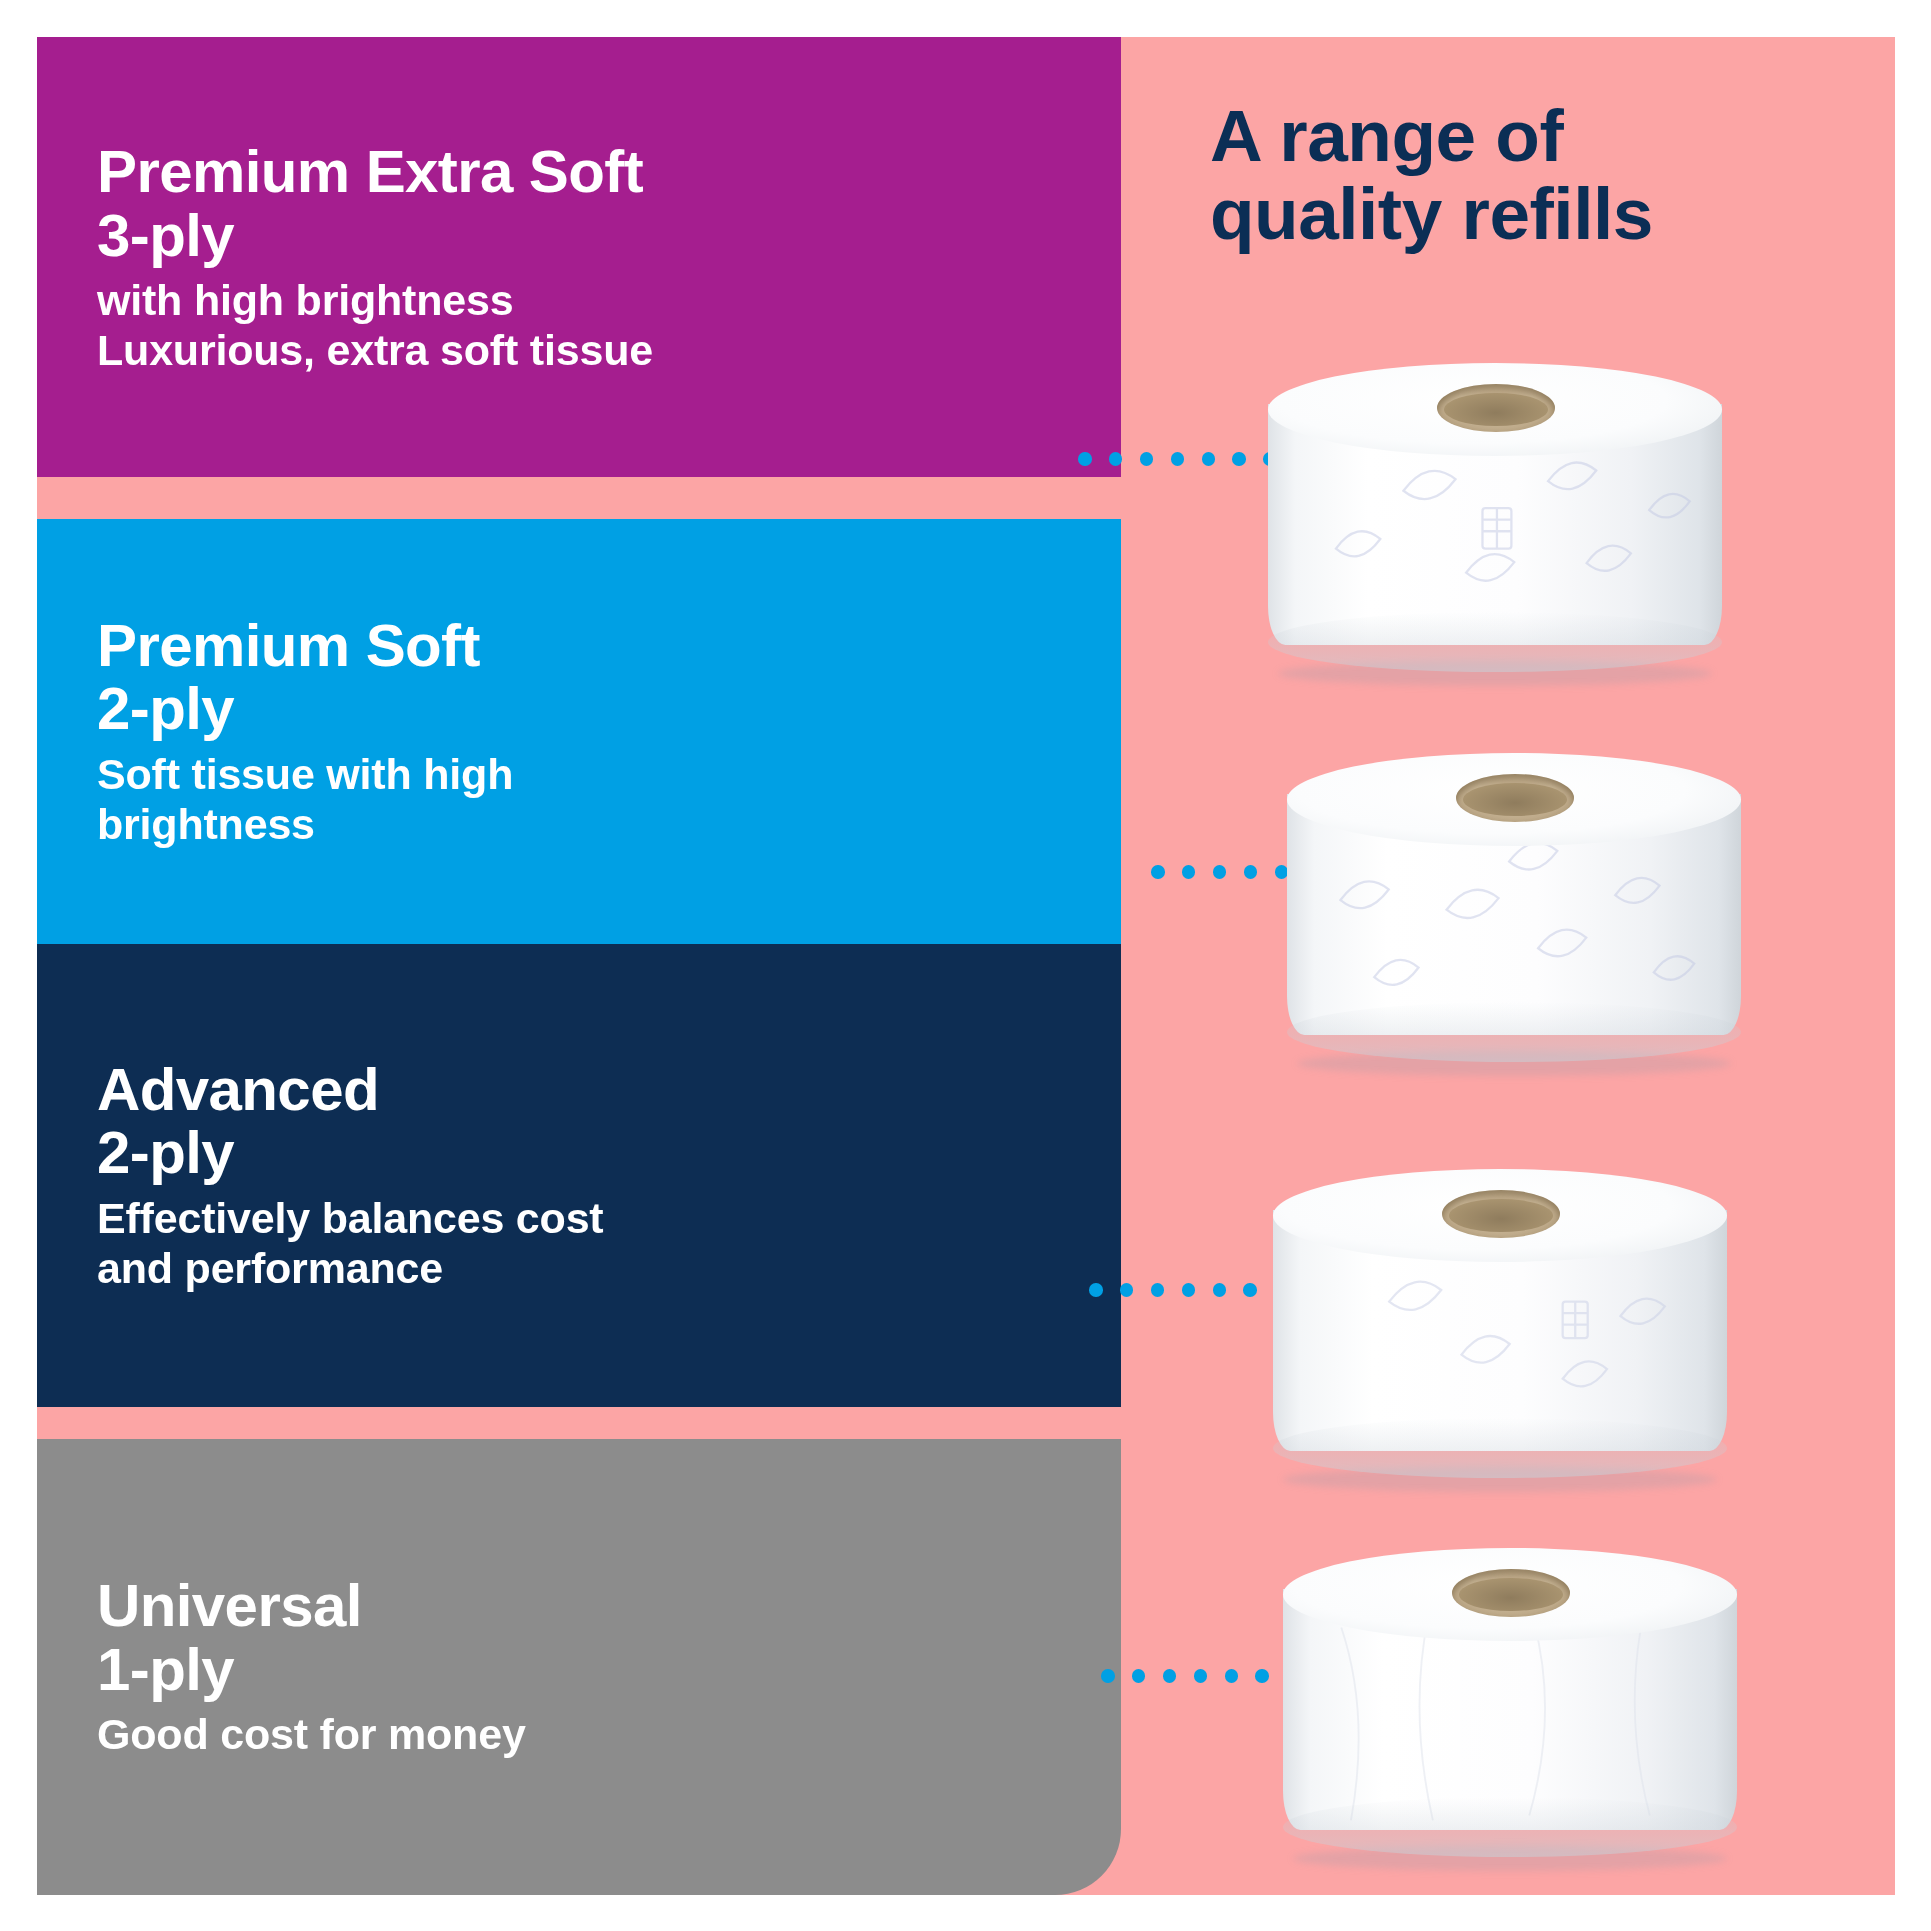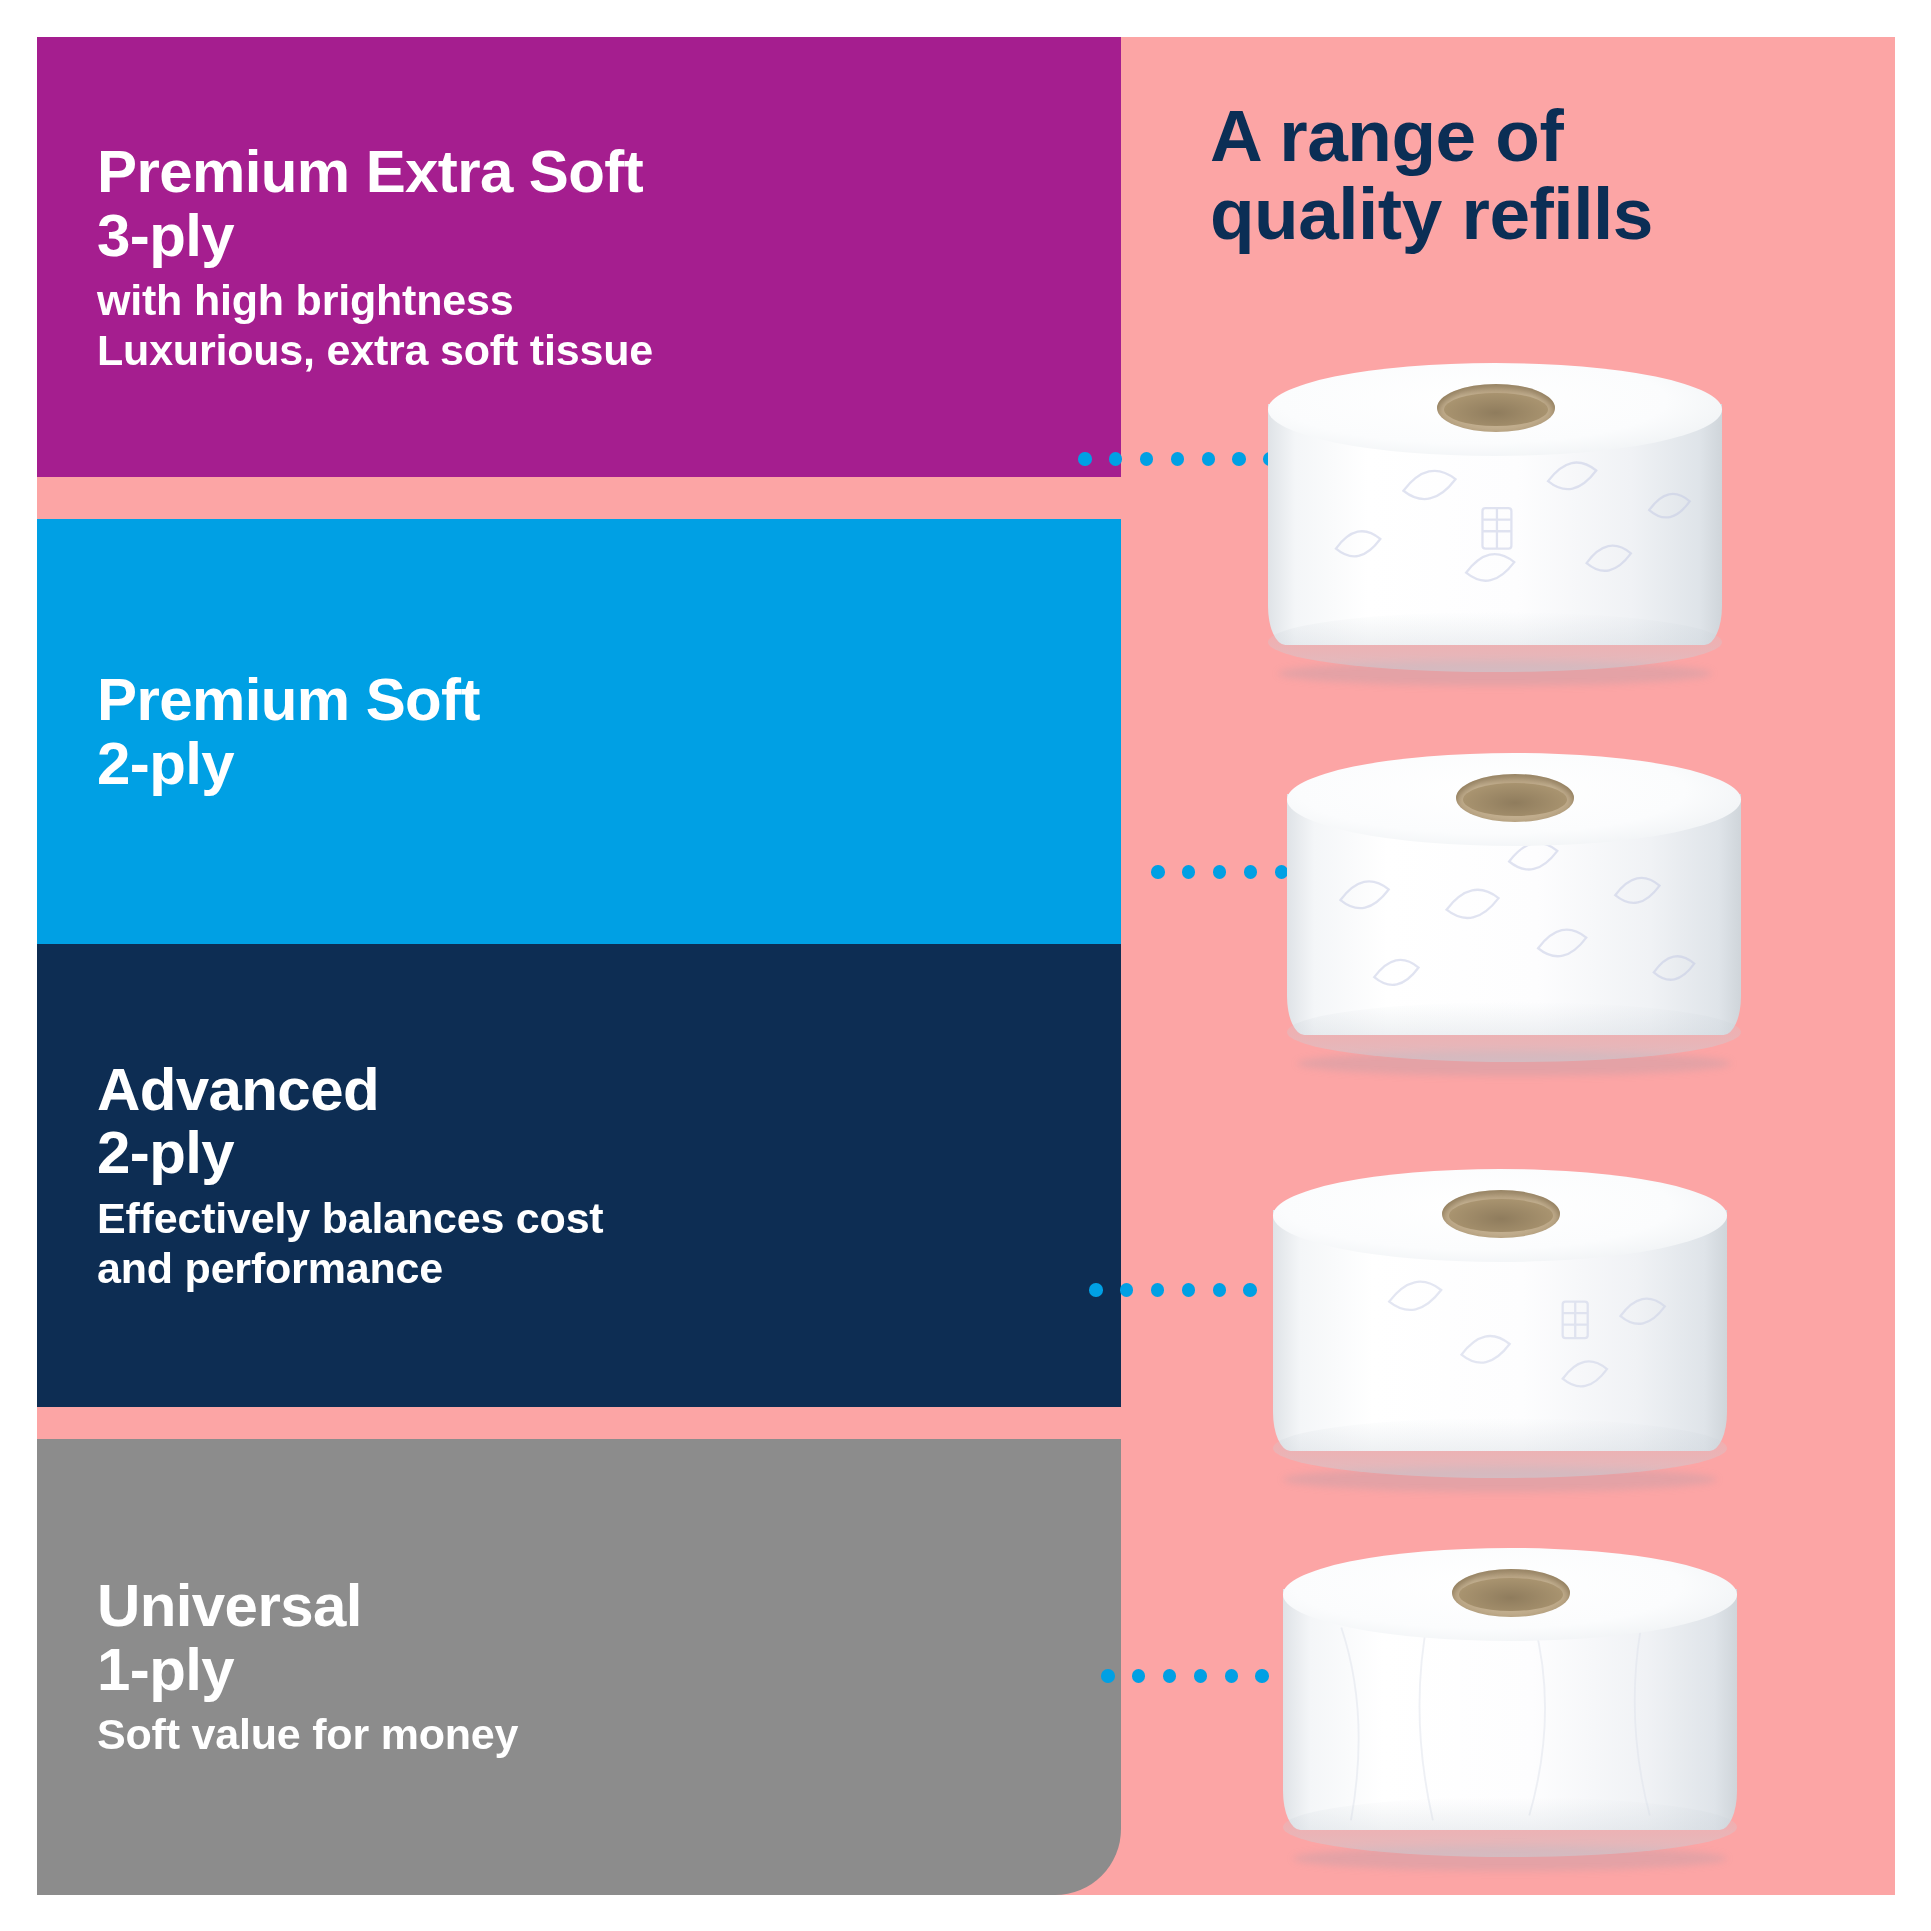--- a/index.html
+++ b/index.html
@@ -210,40 +210,44 @@
         <div>with high brightness</div>
         <div>Luxurious, extra soft tissue</div>
       </div>
     </div>
 
     <div class="panel" id="panel-premium-soft">
       <div class="ptitle">
         <div>Premium Soft</div>
         <div>2-ply</div>
       </div>
+      <div class="pdesc">
+        <div>Soft tissue with high</div>
+        <div>brightness</div>
+      </div>
     </div>
 
     <div class="panel" id="panel-advanced">
       <div class="ptitle">
         <div>Advanced</div>
         <div>2-ply</div>
       </div>
       <div class="pdesc">
         <div>Effectively balances cost</div>
         <div>and performance</div>
       </div>
     </div>
 
     <div class="panel" id="panel-universal">
       <div class="ptitle">
         <div>Universal</div>
         <div>1-ply</div>
       </div>
       <div class="pdesc">
-        <div>Soft value for money</div>
+        <div>Good cost for money</div>
       </div>
     </div>
 
     <div class="dots" style="left:1041px; top:415px;">
       <i></i>
         <i></i>
         <i></i>
         <i></i>
         <i></i>
         <i></i>

